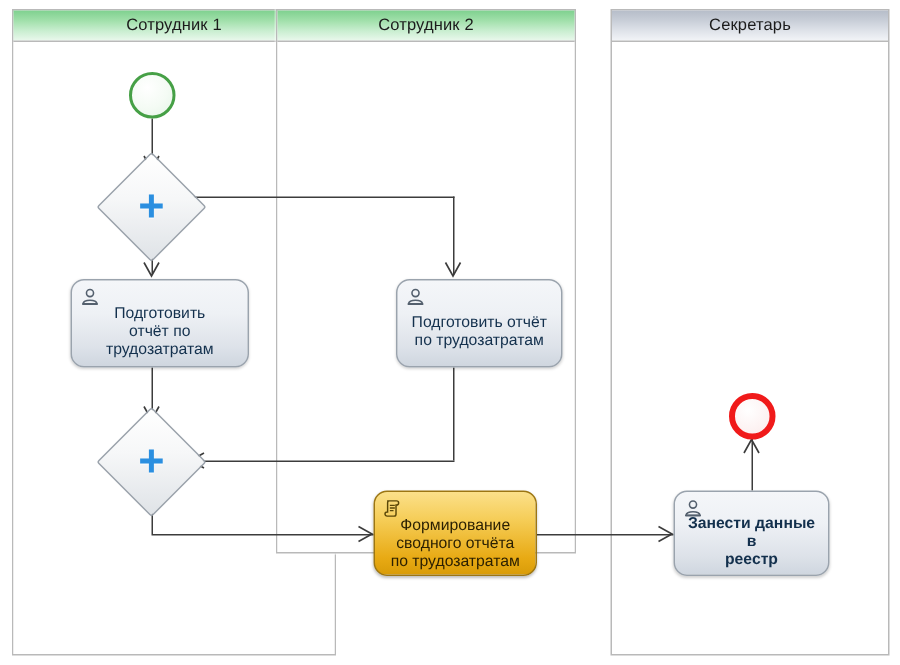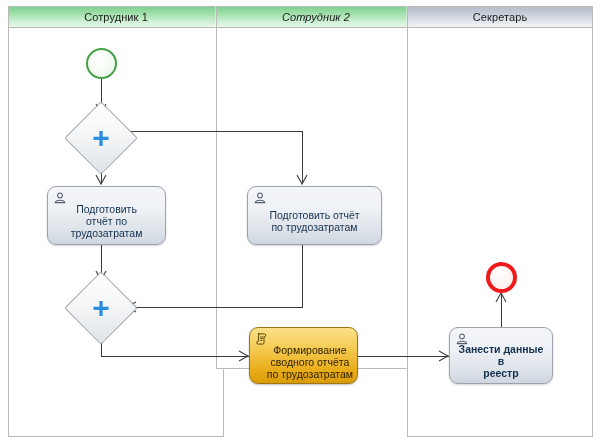--- a/index.html
+++ b/index.html
@@ -103,21 +103,21 @@
 
 <div id="canvas">
 
   <div class="lane" id="lane1" style="left:8px;top:6px;width:216px;height:431px;">
     <div class="lane-header green">
       <span>Сотрудник 1</span>
     </div>
     <div class="lane-body"></div>
   </div>
 
-  <div class="lane" id="lane2" style="left:216px;top:6px;width:200px;height:363px;font-style:italic;">
+  <div class="lane" id="lane2" style="left:184px;top:6px;width:200px;height:363px;">
     <div class="lane-header green">
       <span>Сотрудник 2</span>
     </div>
     <div class="lane-body"></div>
   </div>
 
   <div class="lane" id="lane3" style="left:407px;top:6px;width:186px;height:431px;">
     <div class="lane-header grey">
       <span>Секретарь</span>
     </div>
@@ -187,33 +187,33 @@
         <circle cx="8" cy="5" r="2.7" fill="none" stroke="#54606e" stroke-width="1.2"></circle>
         <path d="M2.6,13.2 C3.4,9.6 12.6,9.6 13.4,13.2 Z" fill="none" stroke="#54606e" stroke-width="1.2"></path>
         <line x1="2.2" y1="13.4" x2="13.8" y2="13.4" stroke="#54606e" stroke-width="1.2"></line>
       </svg>
     </span>
     <span class="task-label">Подготовить
 отчёт по
 трудозатратам</span>
   </div>
 
-  <div class="task" style="left:247px;top:186px;width:135px;height:59px;">
+  <div class="task" style="left:264px;top:186px;width:111px;height:59px;">
     <span class="task-icon">
       <svg viewBox="0 0 16 16" width="14" height="14">
         <circle cx="8" cy="5" r="2.7" fill="none" stroke="#54606e" stroke-width="1.2"></circle>
         <path d="M2.6,13.2 C3.4,9.6 12.6,9.6 13.4,13.2 Z" fill="none" stroke="#54606e" stroke-width="1.2"></path>
         <line x1="2.2" y1="13.4" x2="13.8" y2="13.4" stroke="#54606e" stroke-width="1.2"></line>
       </svg>
     </span>
     <span class="task-label">Подготовить отчёт
 по трудозатратам</span>
   </div>
 
-  <div class="task orange" style="left:249px;top:327px;width:109px;height:57px;align-items:flex-end;">
+  <div class="task orange" style="left:249px;top:327px;width:109px;height:57px;">
     <span class="task-icon">
       <svg viewBox="0 0 16 16" width="14" height="14">
         <path d="M3.5,2.2 h7.2 a1.6,1.6 0 0 1 0,3.2 h-0.4 v7 a1.4,1.4 0 0 1 -1.4,1.4 h-5.4 a1.6,1.6 0 0 1 0,-3.2 h0.4 v-7 a1.4,1.4 0 0 1 1.4,-1.4 z" fill="none" stroke="#5a4708" stroke-width="1.1"></path>
         <line x1="5.6" y1="5.6" x2="9.4" y2="5.6" stroke="#5a4708" stroke-width="1"></line>
         <line x1="5.6" y1="7.6" x2="9.4" y2="7.6" stroke="#5a4708" stroke-width="1"></line>
         <line x1="5.6" y1="9.6" x2="8.4" y2="9.6" stroke="#5a4708" stroke-width="1"></line>
       </svg>
     </span>
     <span class="task-label">Формирование
 сводного отчёта

